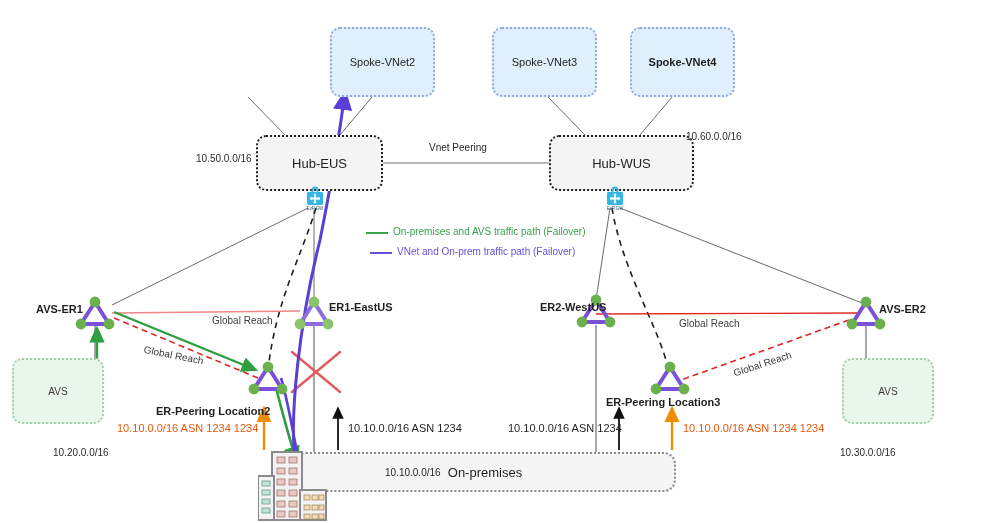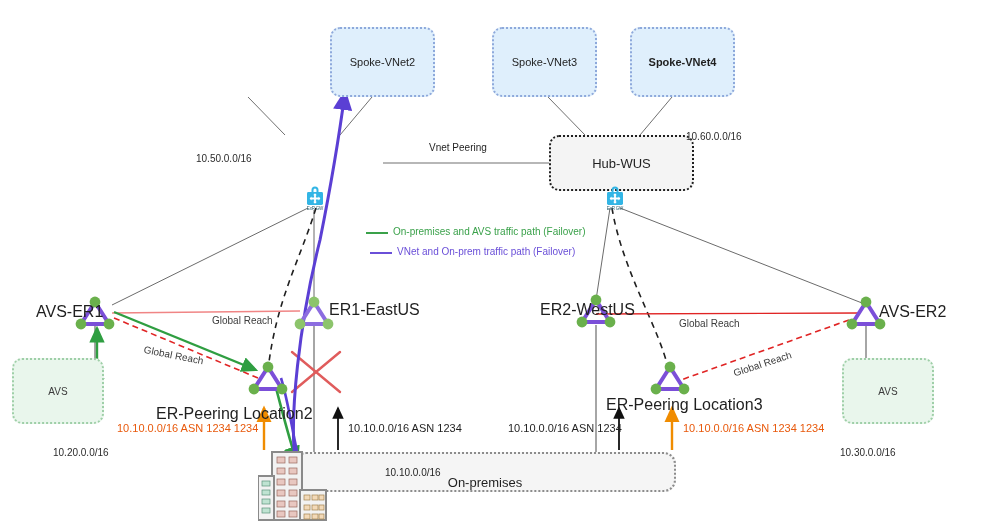--- a/index.html
+++ b/index.html
@@ -3,24 +3,24 @@
 <meta charset="utf-8">
 <style>
   html,body{margin:0;padding:0;background:#ffffff;}
   body{font-family:"Liberation Sans","DejaVu Sans",sans-serif;}
   #stage{position:relative;width:999px;height:523px;overflow:hidden;background:#fff;}
   #svg{position:absolute;left:0;top:0;width:999px;height:523px;}
   .nodebox{position:absolute;box-sizing:border-box;display:flex;align-items:center;justify-content:center;text-align:center;}
   .vnet{background:#dfeffc;border:2px dotted #8ea9db;border-radius:10px;color:#1f1f1f;font-size:11px;}
   .hub{background:#f4f4f4;border:2px dotted #1f1f1f;border-radius:10px;color:#1f1f1f;font-size:13px;}
   .avsbox{background:#e9f6ec;border:2px dotted #9fcfa8;border-radius:10px;color:#3b3b3b;font-size:10px;}
-  .onprem{background:#f5f5f5;border:2px dotted #8c8c8c;border-radius:12px;color:#1f1f1f;font-size:13px;align-items:flex-end;}
+  .onprem{background:#f5f5f5;border:2px dotted #8c8c8c;border-radius:12px;color:#1f1f1f;font-size:13px;}
   .lbl{position:absolute;font-size:10px;color:#1f1f1f;white-space:nowrap;}
   .lbl-cidr{font-size:10px;color:#2b2b2b;}
-  .lbl-name{font-size:16px;color:#1f1f1f;}
+  .lbl-name{font-size:11px;color:#1f1f1f;font-weight:bold;}
   .lbl-orange{font-size:11px;color:#e8590c;white-space:nowrap;}
   .lbl-gr{font-size:10px;color:#3c3c3c;}
   .lbl-small{font-size:4.5px;color:#2b5c6b;letter-spacing:-0.2px;}
   .legend{position:absolute;font-size:10px;white-space:nowrap;}
   .legend-green{color:#3aa14a;}
   .legend-purple{color:#6a4fd8;}
   .er{position:absolute;width:40px;height:36px;}
   .gw{position:absolute;width:24px;height:24px;}
   .bldg{position:absolute;}
 </style>
@@ -113,20 +113,23 @@
   <div class="nodebox vnet" style="left:330px;top:27px;width:105px;height:70px;text-align:center;">
     <span>Spoke-VNet2</span>
   </div>
   <div class="nodebox vnet" style="left:492px;top:27px;width:105px;height:70px;">
     <span>Spoke-VNet3</span>
   </div>
   <div class="nodebox vnet" style="left:630px;top:27px;width:105px;height:70px;font-weight:bold;">
     <span>Spoke-VNet4</span>
   </div>
 
+  <div class="nodebox hub" style="left:256px;top:135px;width:127px;height:56px;">
+    <span>Hub-EUS</span>
+  </div>
   <div class="lbl lbl-cidr" style="left:196px;top:131px;margin-top:22px;">10.50.0.0/16</div>
 
   <div class="nodebox hub" style="left:549px;top:135px;width:145px;height:56px;">
     <span>Hub-WUS</span>
   </div>
   <div class="lbl lbl-cidr" style="left:686px;top:131px;">10.60.0.0/16</div>
 
   <div class="lbl" style="left:429px;top:142px;">Vnet Peering</div>
 
   <div class="gw" style="left:303px;top:184px;">

